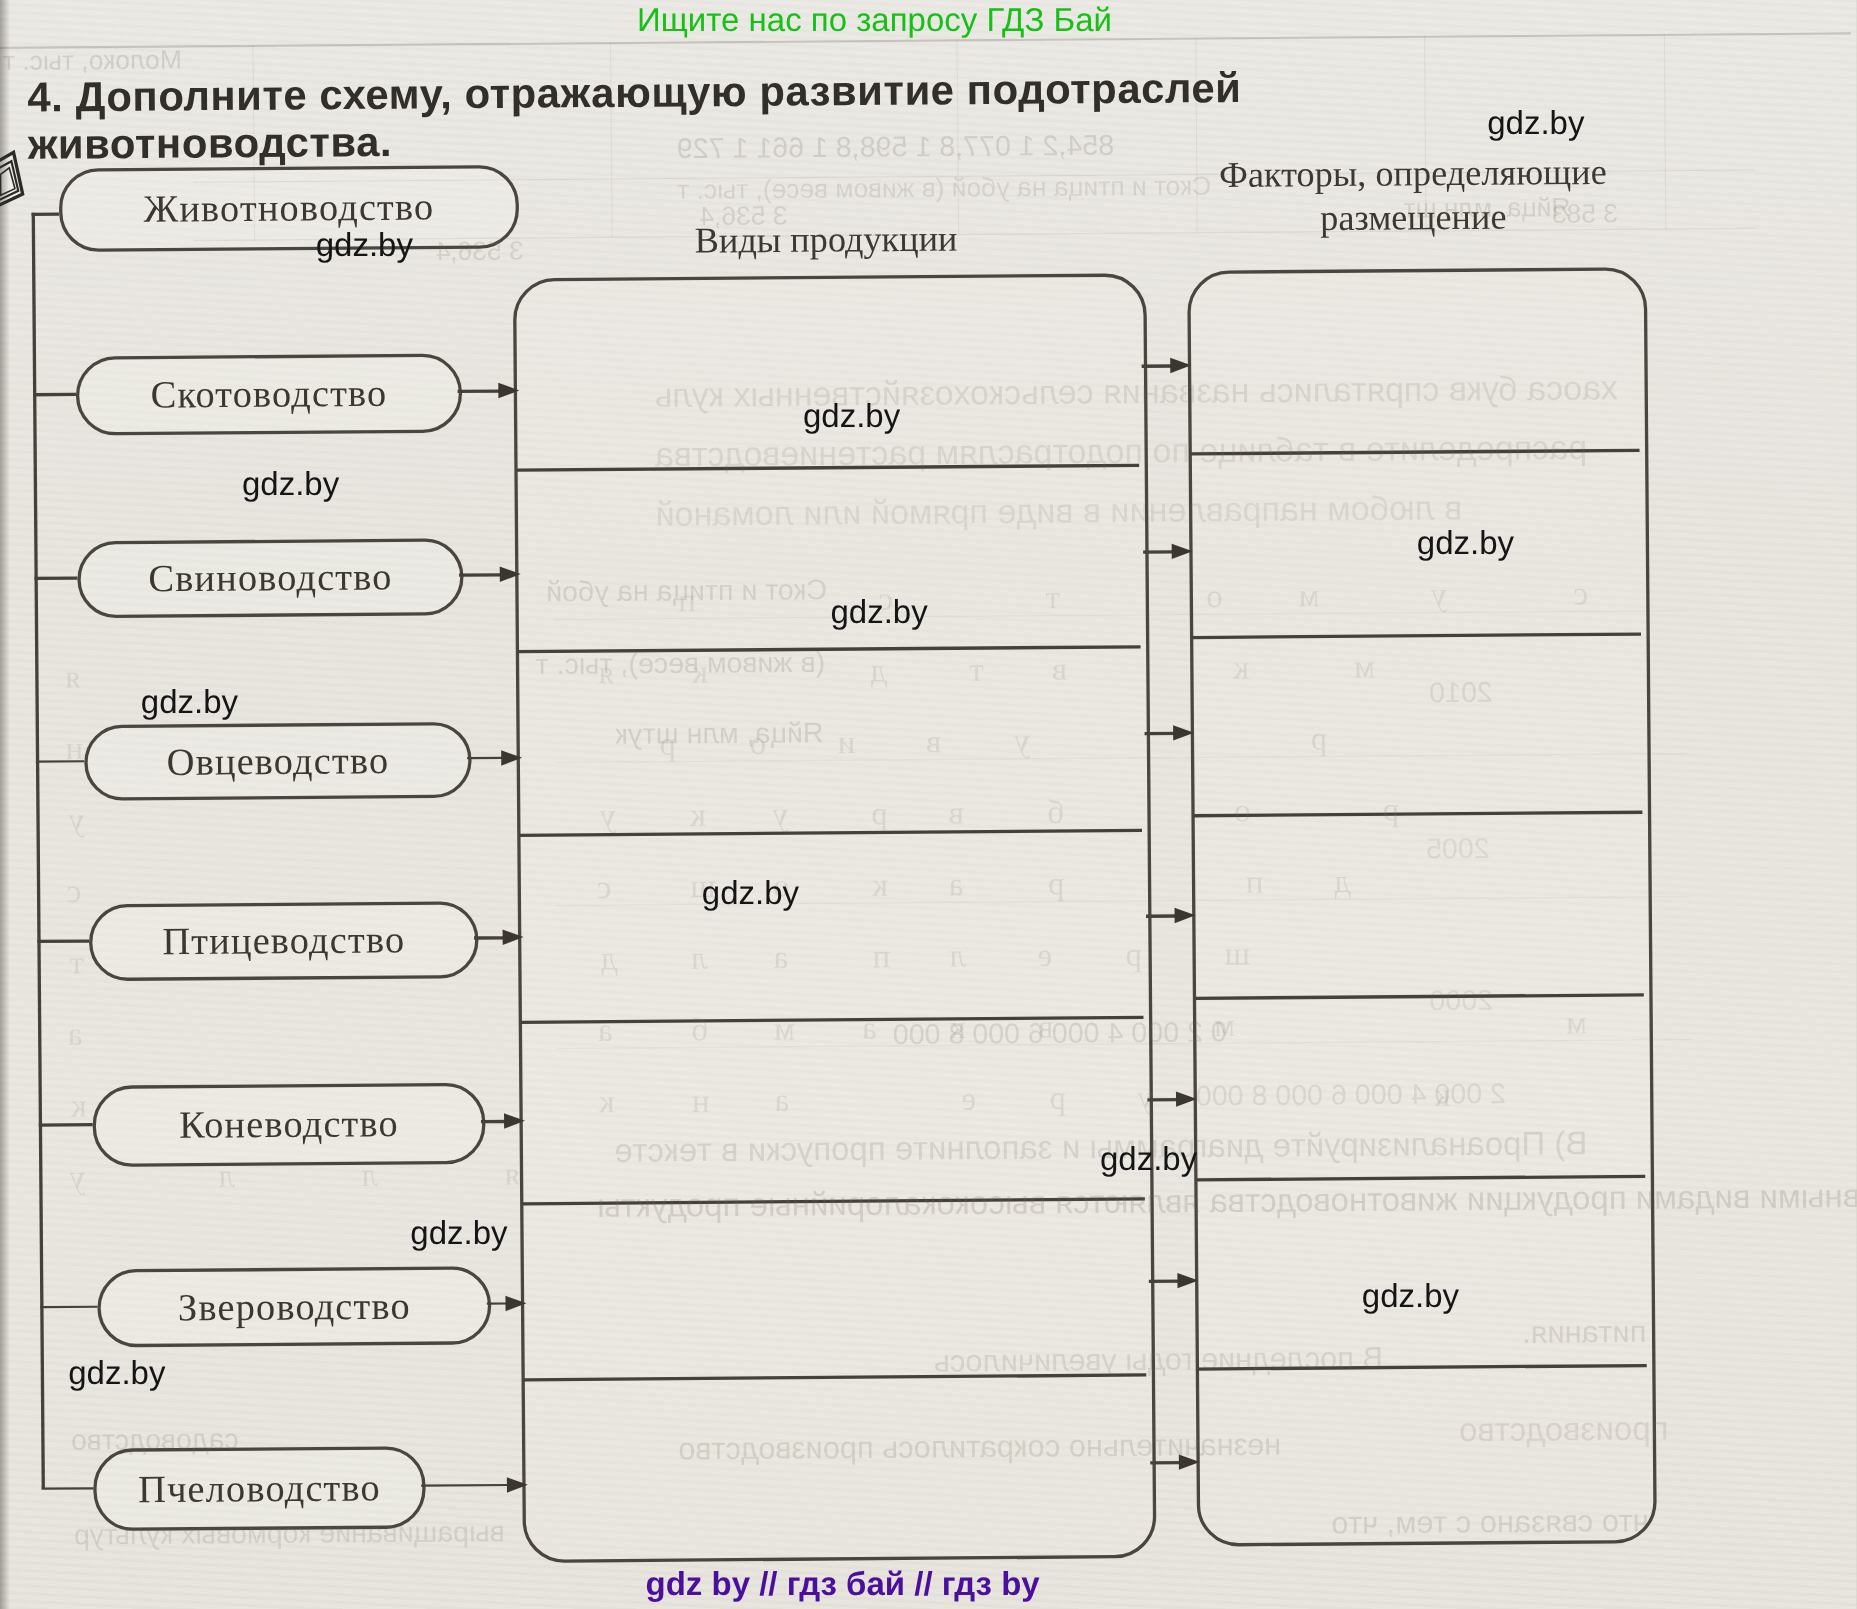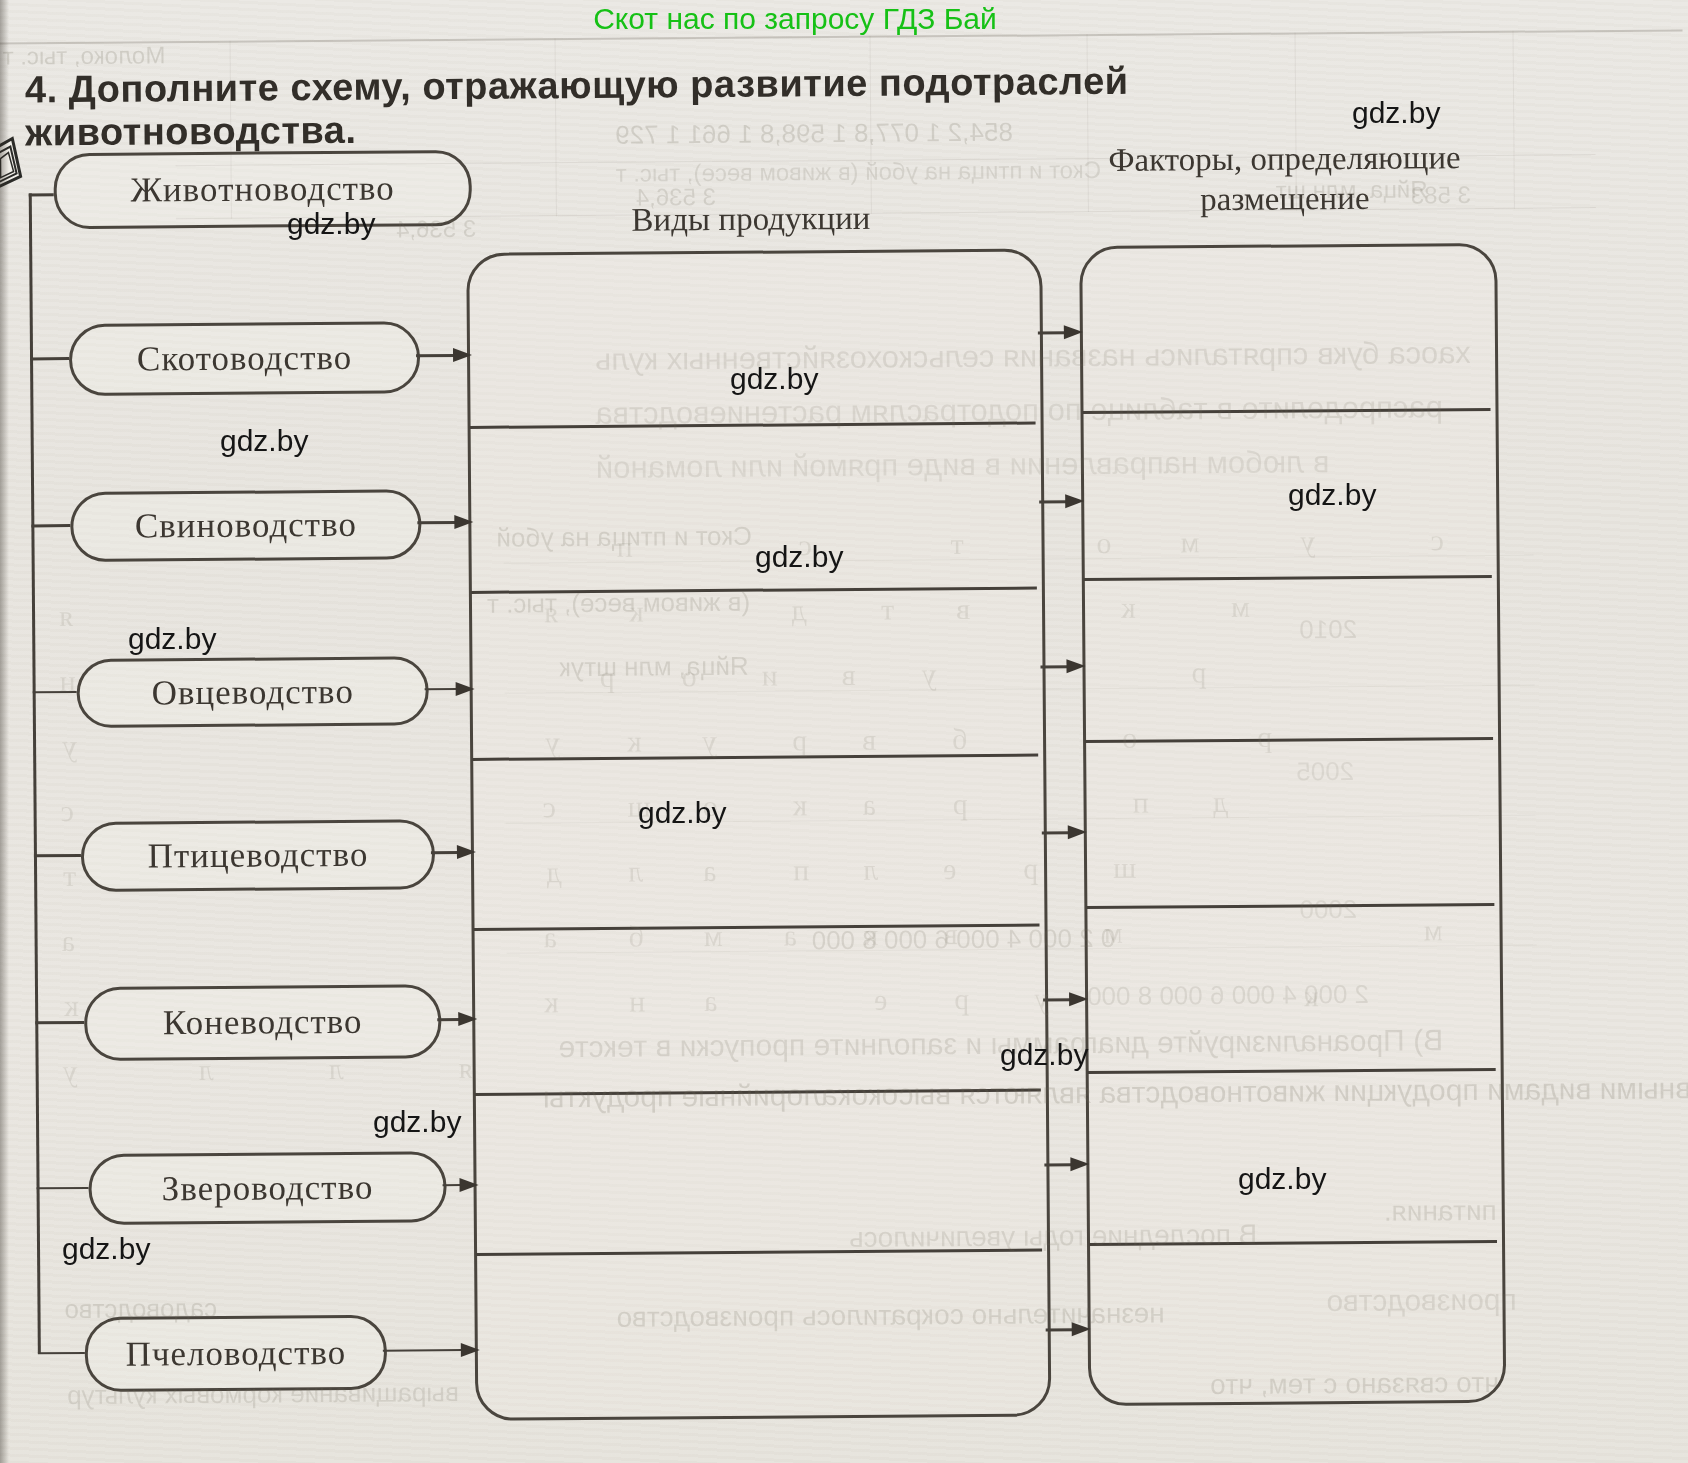--- a/index.html
+++ b/index.html
@@ -31,21 +31,21 @@
   .bl-letter{position:absolute;transform:scaleX(-1);font-family:"Liberation Serif",serif;
         font-size:30px;color:#7d7868;opacity:.15;pointer-events:none;}
   .faint{position:absolute;background:#6b665a;pointer-events:none;}
   #book-icon{position:absolute;left:-3px;top:126px;}
 </style>
 </head>
 <body>
 
 <div id="page">
 
-  <div id="banner" style="color: rgb(22, 193, 22);">Скот нас по запросу ГДЗ Бай</div>
+  <div id="banner" style="color: rgb(22, 193, 22);">Ищите нас по запросу ГДЗ Бай</div>
 
   <div id="scan">
 
     <svg id="book-icon" width="36" height="62" viewBox="0 0 36 62">
       <polygon points="2,56 28,44 20,6 2,16" fill="#f1efe9" stroke="#2b2b28" stroke-width="3"></polygon>
       <polygon points="5,50 24,41 18,14 5,21" fill="none" stroke="#2b2b28" stroke-width="2"></polygon>
       <polygon points="8,45 21,39 16,20 8,26" fill="none" stroke="#2b2b28" stroke-width="1.5"></polygon>
     </svg>
 
     <div id="title">
@@ -257,13 +257,14 @@
       <div class="wm" style="left: 128px; top: 622px;">gdz.by</div>
       <div class="wm" style="left: 755px; top: 540px;">gdz.by</div>
       <div class="wm" style="left: 638px; top: 796px;">gdz.by</div>
       <div class="wm" style="left: 1288px; top: 478px;">gdz.by</div>
       <div class="wm" style="left: 1000px; top: 1038px;">gdz.by</div>
       <div class="wm" style="left: 373px; top: 1105px;">gdz.by</div>
       <div class="wm" style="left: 62px; top: 1232px;">gdz.by</div>
       <div class="wm" style="left: 1238px; top: 1162px;">gdz.by</div>
     </div>
 
+  <div id="footer" style="color: rgb(75, 15, 158);">gdz by  //  гдз бай  //  гдз by</div>
 </div>
 
 </body></html>

